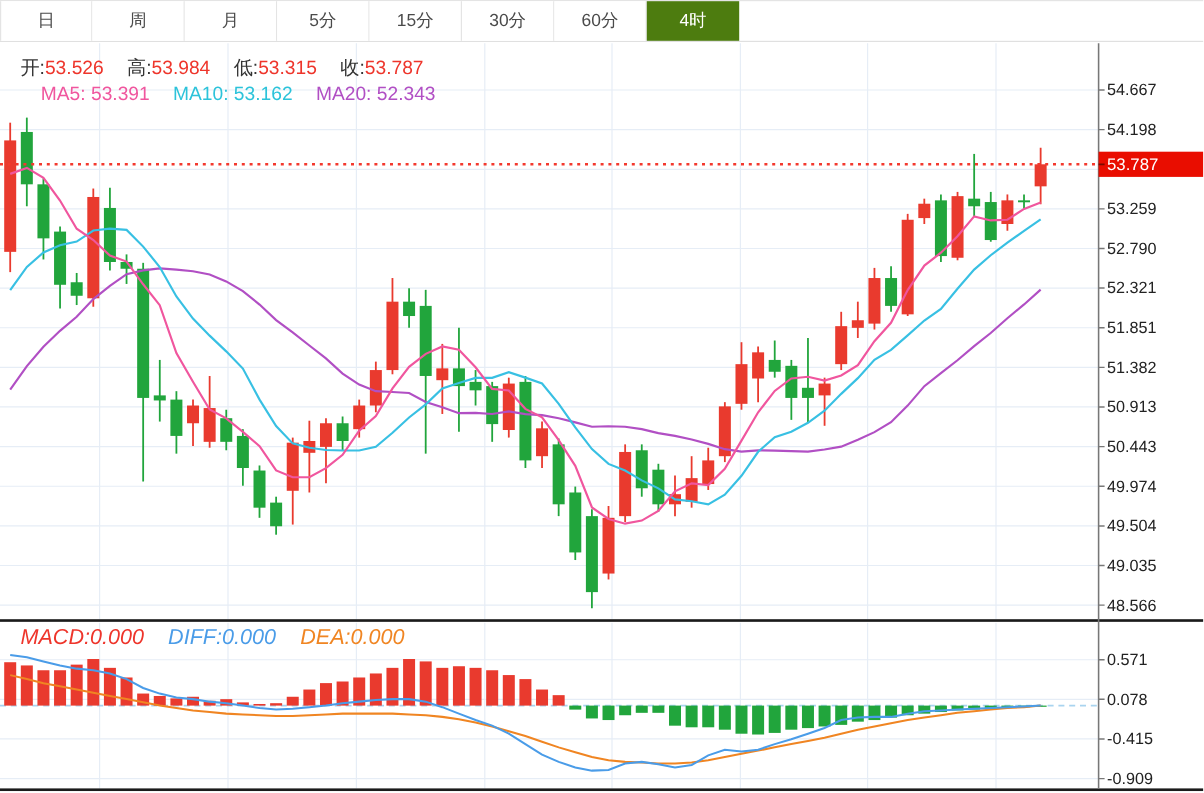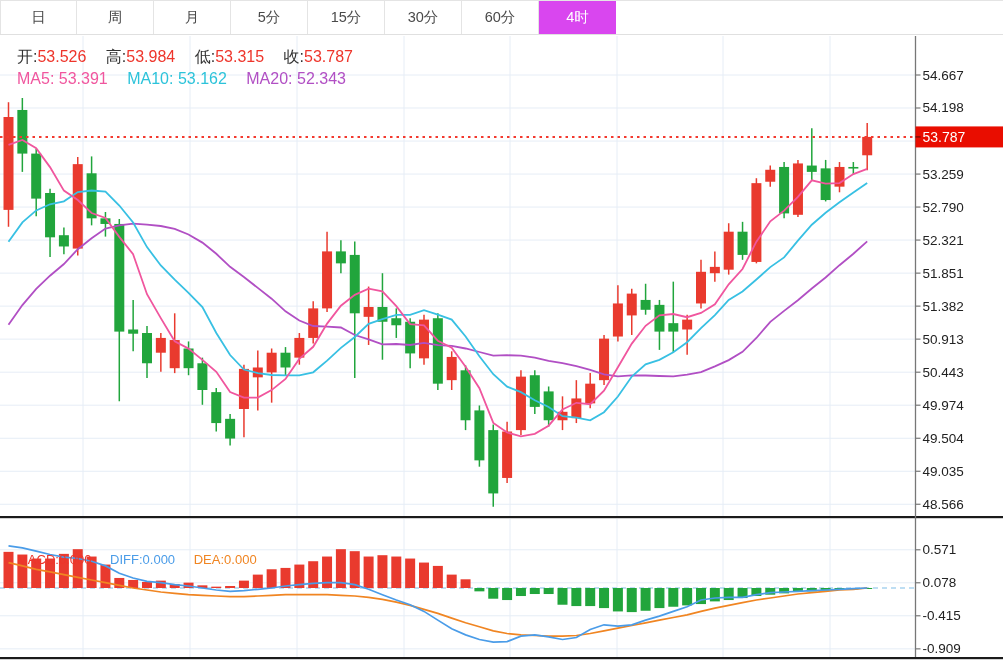--- a/index.html
+++ b/index.html
@@ -6,21 +6,21 @@
   .screen{position:relative;width:1003px;height:661px;background:#fff;overflow:hidden;
           font-family:"Liberation Sans","DejaVu Sans",sans-serif;}
   
   .tabbar{position:absolute;left:0;top:0;width:1003px;height:35px;background:#fff;
           border-top:1px solid #e4e4e4;border-bottom:1px solid #e0e0e0;box-sizing:border-box;
           display:flex;}
   .tab{width:77px;height:100%;display:flex;align-items:center;justify-content:center;
        font-size:14.5px;color:#4a4a4a;border-right:1px solid #e4e4e4;box-sizing:border-box;
        cursor:pointer;background:#fff;}
   .tab:first-child{border-left:1px solid #e4e4e4;}
-  .tab.active{background:#d946ef;color:#fff;border-right:none;}
+  .tab.active{background:#4d7c0f;color:#fff;border-right:none;}
   
   svg.chart{position:absolute;left:0;top:0;}
   svg text{font-family:"Liberation Sans","DejaVu Sans",sans-serif;}
   
   .legend{position:absolute;font-size:16px;white-space:nowrap;z-index:5;}
   .legend .lbl{color:#333;}
   .legend .gap{margin-right:15px;}
   .red-val{color:#ee352b;}
   .ma5-c{color:#f0569e;}
   .ma10-c{color:#2cc3da;}
@@ -329,25 +329,25 @@
       </g>
     </svg>
 
   <div class="legend" style="left:17px;top:47px;">
     <span class="lbl">开:</span><span class="red-val gap">53.526</span>
     <span class="lbl">高:</span><span class="red-val gap">53.984</span>
     <span class="lbl">低:</span><span class="red-val gap">53.315</span>
     <span class="lbl">收:</span><span class="red-val">53.787</span>
   </div>
 
-  <div class="legend" style="left:17px;top:70px;">
+  <div class="legend" style="left:34px;top:70px;">
     <span class="ma5-c">MA5:</span> <span class="ma5-c gap">53.391</span>
     <span class="ma10-c">MA10:</span> <span class="ma10-c gap">53.162</span>
     <span class="ma20-c">MA20:</span> <span class="ma20-c">52.343</span>
   </div>
 
-  <div class="legend" style="left:17px;top:552px;font-size:13px;">
+  <div class="legend" style="left:17px;top:521px;font-size:18px;font-style:italic;">
     <span class="red-val">MACD:</span><span class="red-val gap">0.000</span>
     <span class="diff-c">DIFF:</span><span class="diff-c gap">0.000</span>
     <span class="dea-c">DEA:</span><span class="dea-c">0.000</span>
   </div>
 
 </div>
 
 </body></html>

